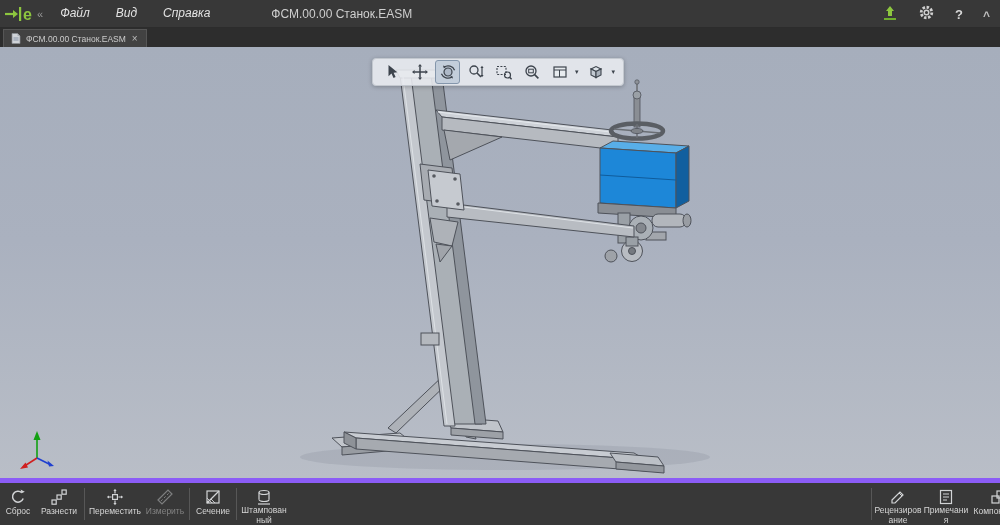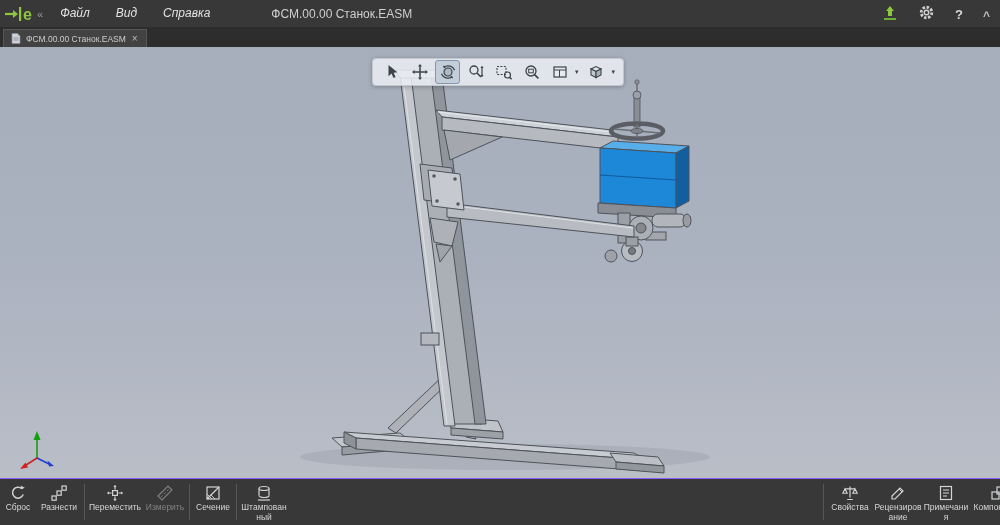--- a/index.html
+++ b/index.html
@@ -35,21 +35,21 @@
                   box-shadow:0 1px 4px rgba(0,0,0,0.25);
                   display:flex; align-items:center; padding:0 6px; gap:3px; }
   .vt-tool { width:25px; height:24px; border-radius:3px; display:flex; align-items:center; justify-content:center; }
   .vt-tool.active { background:#c3cedb; border:1px solid #8496ab; }
   .vt-caret { font-size:7px; color:#3c434c; padding:0 2px 0 0; }
 
   
   .triad { position:absolute; left:16px; bottom:8px; }
 
   
-  .bottombar { height:47px; background:#383838; border-top:1px solid #8b5cf6;
+  .bottombar { height:47px; background:#383838; border-top:5px solid #8b5cf6;
                display:flex; align-items:stretch; color:#d6d6d6; position:relative; }
   .bb-item { display:flex; flex-direction:column; align-items:center; justify-content:flex-start;
              padding-top:4px; font-size:8.5px; line-height:9.5px; text-align:center; }
   .bb-item .ico { height:20px; display:flex; align-items:center; justify-content:center; }
   .bb-label { max-width:56px; overflow-wrap:anywhere; }
   .bb-sep { width:1px; background:#575757; margin:5px 2px; }
   .bb-item.disabled { color:#828282; }
   .bb-item.disabled svg { opacity:.45; }
   .bb-right { position:absolute; right:-26px; top:0; height:100%; display:flex; }
   .nowrap .bb-label { white-space:nowrap; }
@@ -321,29 +321,20 @@
       <path d="M4 11.5a5 2 0 0 0 10 0" stroke="#d2d4d6" stroke-width="1.2" fill="none"></path>
       <path d="M3 16h12" stroke="#d2d4d6" stroke-width="1.2"></path>
     </svg>
       </span>
     <span class="bb-label">Штампованный</span>
   </div>
 
   <div class="bb-right">
     <div class="bb-sep"></div>
 
-    <div class="bb-item w48">
-      <span class="ico">
-          <svg width="18" height="18" viewBox="0 0 18 18">
-        <path d="M9 2.5v11M4 4.8h10M6.2 15.5h5.6" stroke="#d2d4d6" stroke-width="1.2" fill="none"></path>
-        <path d="M4 4.8l-2.2 4.4h4.4zM14 4.8l-2.2 4.4h4.4z" stroke="#d2d4d6" stroke-width="1.1" fill="none"></path>
-      </svg>
-        </span>
-      <span class="bb-label">Свойства</span>
-    </div>
 
     <div class="bb-item w48">
       <span class="ico">
           <svg width="18" height="18" viewBox="0 0 18 18">
         <polygon points="3,12 11,4 14,7 6,15 3,15" stroke="#d2d4d6" stroke-width="1.2" fill="none"></polygon>
         <path d="M10 5l3 3" stroke="#d2d4d6" stroke-width="1"></path>
       </svg>
         </span>
       <span class="bb-label">Рецензирование</span>
     </div>

